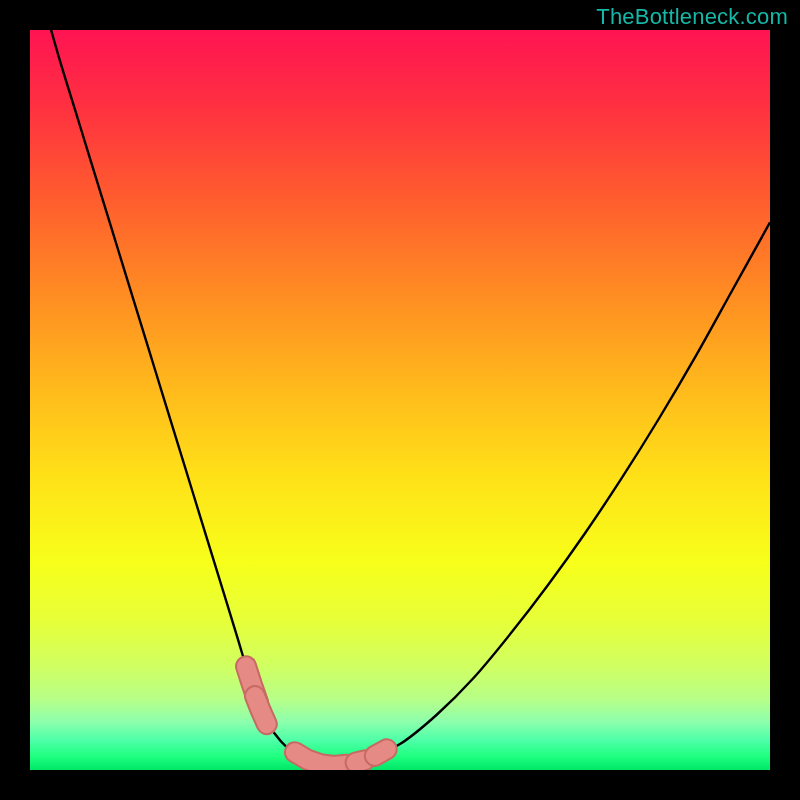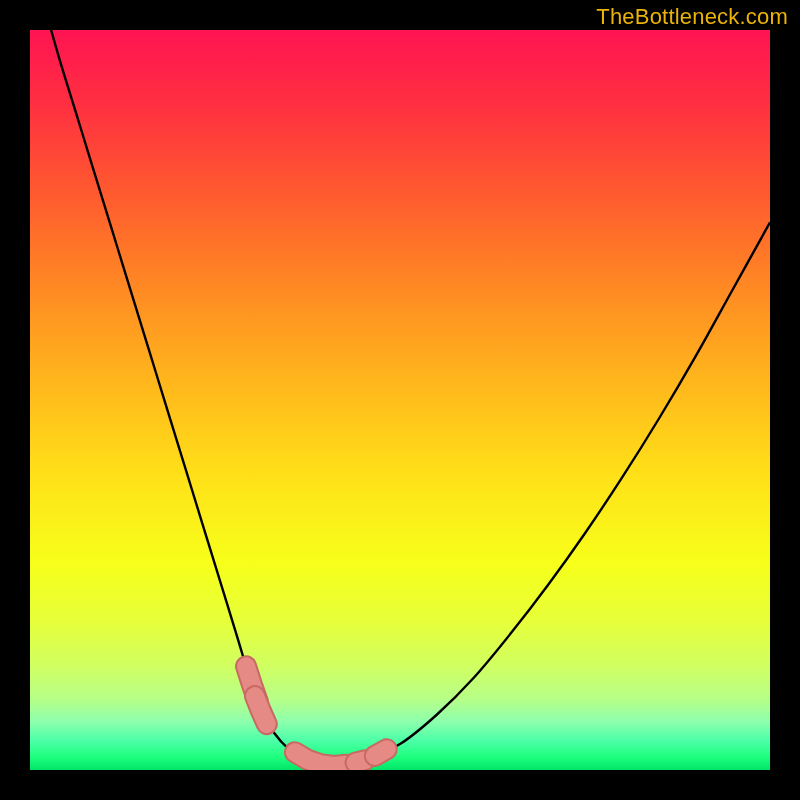--- a/index.html
+++ b/index.html
@@ -14,21 +14,21 @@
   .frame {
     position: absolute;
     left: 0; top: 0;
     width: 800px; height: 800px;
     background: #000;
   }
   .watermark {
     position: absolute;
     top: 4px;
     right: 12px;
-    color: #eab308;
+    color: #14b8a6;
     font-size: 22px;
     font-weight: 400;
     letter-spacing: 0.2px;
     user-select: none;
   }
   .plot-area {
     position: absolute;
     left: 30px;
     top: 30px;
     width: 740px;

